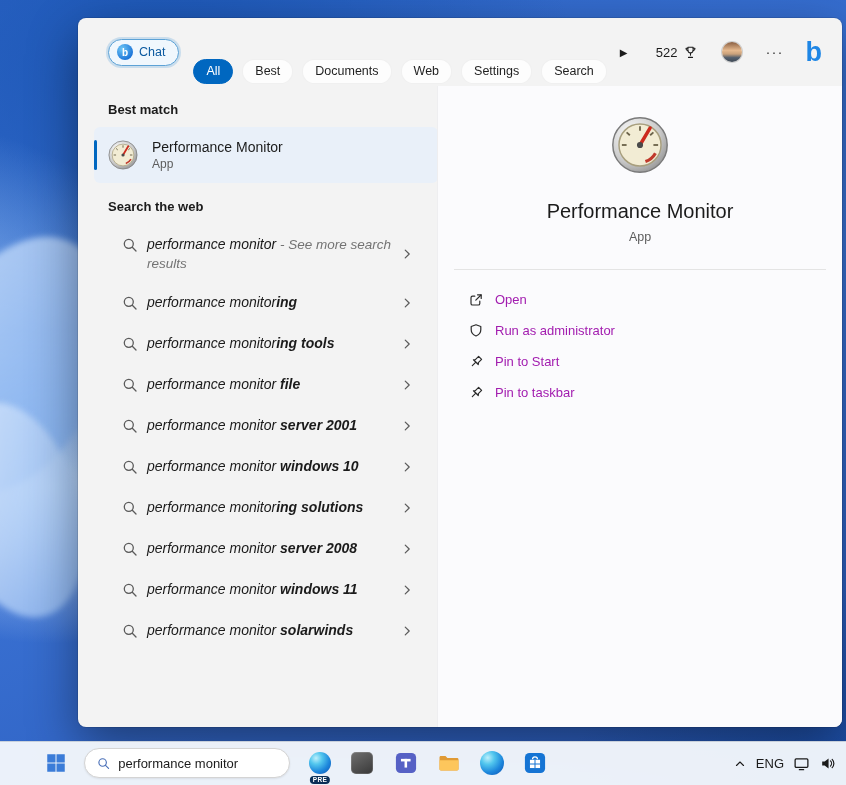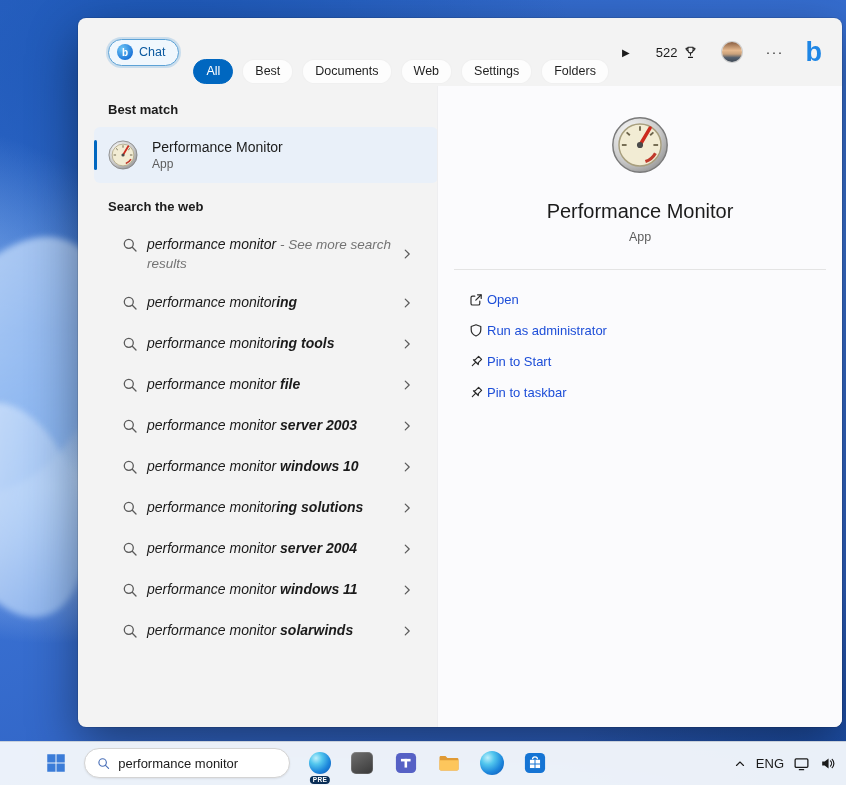--- a/index.html
+++ b/index.html
@@ -69,22 +69,22 @@
   .chev{position:absolute;right:24px;top:50%;transform:translateY(-50%);display:flex;}
 
   
   .rightcol{position:absolute;left:359px;top:68px;right:0;bottom:0;background:#fbfbfd;
     border-left:1px solid rgba(0,0,0,.05);border-radius:0 0 8px 0;}
   .pvhead{display:flex;flex-direction:column;align-items:center;padding-top:30px;}
   .pv-title{font-size:20px;color:#1b1b1b;margin-top:22px;}
   .pv-sub{font-size:12.5px;color:#5d5d5d;margin-top:7px;}
   .pv-div{margin:25px 16px 0 16px;border-top:1px solid #e4e4e4;}
   .actions{margin-top:14px;}
-  .action{display:flex;align-items:center;height:31px;padding-left:30px;gap:3px;
-    font-size:13px;color:#1d4ed8;cursor:pointer;}
+  .action{display:flex;align-items:center;height:31px;padding-left:30px;gap:11px;
+    font-size:13px;color:#a21caf;cursor:pointer;}
   .aicon{display:flex;width:16px;flex:none;}
 
   
   .taskbar{position:absolute;left:0;right:0;bottom:0;height:43px;
     background:rgba(242,246,251,.97);border-top:1px solid rgba(110,125,145,.28);}
   .tbtn{position:absolute;top:3px;width:36px;height:36px;display:flex;align-items:center;
     justify-content:center;border-radius:4px;cursor:pointer;}
   .start{left:38px;}
   .tsearch{position:absolute;left:84px;top:6px;width:206px;height:30px;background:#fff;
     border:1px solid #d4d4d4;border-radius:15px;display:flex;align-items:center;
@@ -152,21 +152,21 @@
   <div class="filterbar">
     <button class="chatpill">
       <span class="bingmini">b</span>
       <span>Chat</span>
     </button>
     <button class="pill sel">All</button>
     <button class="pill">Best</button>
     <button class="pill">Documents</button>
     <button class="pill">Web</button>
     <button class="pill">Settings</button>
-    <button class="pill">Folders</button>
+    <button class="pill">Search</button>
     <span class="exp">▶</span>
 
     <div class="rewards">
       <span>522</span>
       <svg width="15" height="15" viewBox="0 0 16 16">
         <g fill="none" stroke="#1b1b1b" stroke-width="1.1" stroke-linecap="round" stroke-linejoin="round">
           <path d="M5.2 2.5h5.6v3.2a2.8 2.8 0 0 1-5.6 0z"></path>
           <path d="M5.2 3.4H3.3a1.9 1.9 0 0 0 1.9 2.4"></path>
           <path d="M10.8 3.4h1.9a1.9 1.9 0 0 1-1.9 2.4"></path>
           <path d="M8 8.5v2.4"></path>
@@ -254,21 +254,21 @@
             </svg>
           </span>
       </div>
 
       <div class="sugg">
         <span class="sicon">
             <svg width="16" height="16" viewBox="0 0 16 16">
               <use href="#mag"></use>
             </svg>
           </span>
-        <span class="stext"><span class="t">performance monitor</span><span class="b"> server 2003</span><span class="x"></span></span>
+        <span class="stext"><span class="t">performance monitor</span><span class="b"> server 2001</span><span class="x"></span></span>
         <span class="chev">
             <svg width="14" height="14" viewBox="0 0 16 16">
               <use href="#chevr"></use>
             </svg>
           </span>
       </div>
 
       <div class="sugg">
         <span class="sicon">
             <svg width="16" height="16" viewBox="0 0 16 16">
@@ -296,21 +296,21 @@
             </svg>
           </span>
       </div>
 
       <div class="sugg">
         <span class="sicon">
             <svg width="16" height="16" viewBox="0 0 16 16">
               <use href="#mag"></use>
             </svg>
           </span>
-        <span class="stext"><span class="t">performance monitor</span><span class="b"> server 2004</span><span class="x"></span></span>
+        <span class="stext"><span class="t">performance monitor</span><span class="b"> server 2008</span><span class="x"></span></span>
         <span class="chev">
             <svg width="14" height="14" viewBox="0 0 16 16">
               <use href="#chevr"></use>
             </svg>
           </span>
       </div>
 
       <div class="sugg">
         <span class="sicon">
             <svg width="16" height="16" viewBox="0 0 16 16">

